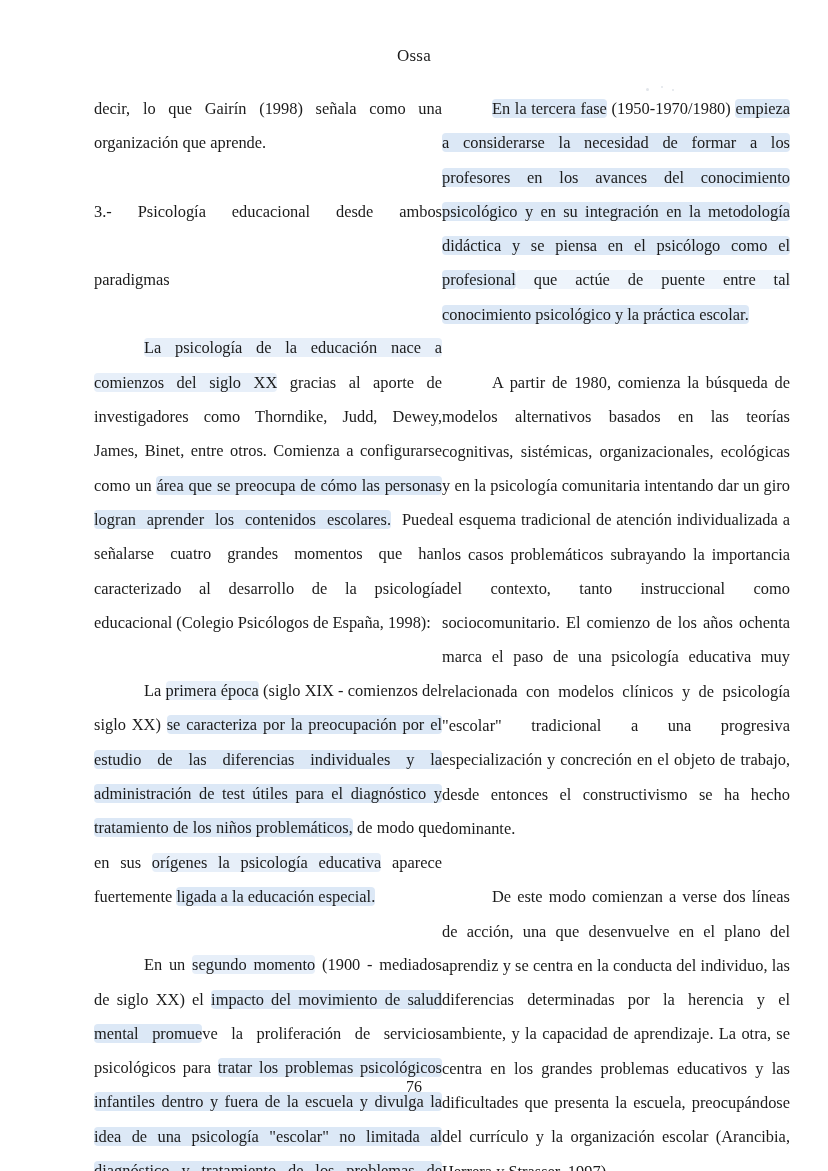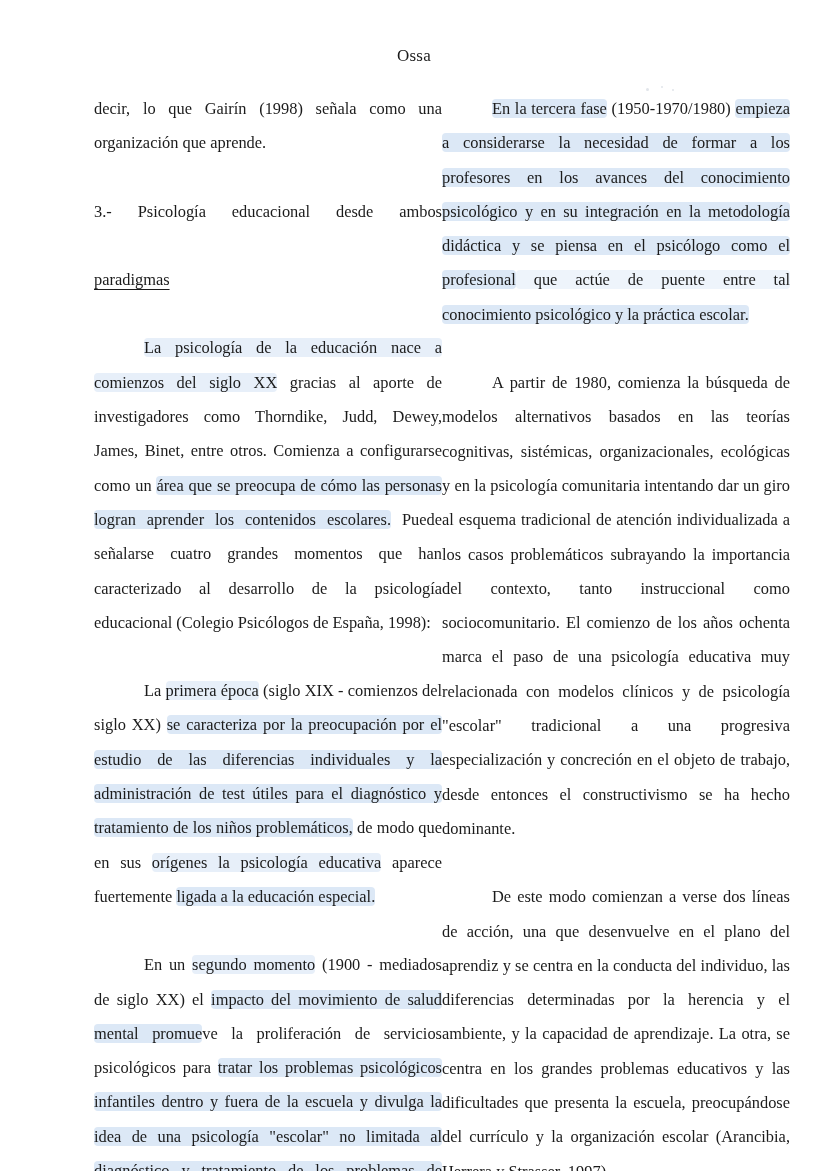--- a/index.html
+++ b/index.html
@@ -71,21 +71,20 @@
     margin-top: 34px;
   }
 
   h2.section-heading {
     margin: 0;
     font-size: 16.4px;
     line-height: 34.3px;
     font-weight: normal;
     text-align: justify;
     text-justify: inter-word;
-    text-decoration: underline;
     text-underline-offset: 3.5px;
     text-decoration-thickness: 1px;
   }
   
   h2.section-heading > .hl-line {
     display: block;
   }
   h2.section-heading .stretch {
     display: inline-block;
     width: 100%;
@@ -171,14 +170,15 @@
       </p>
 
       <p class="para">A partir de 1980, comienza la búsqueda de modelos alternativos basados en las teorías cognitivas, sistémicas, organizacionales, ecológicas y en la psicología comunitaria intentando dar un giro al esquema tradicional de atención individualizada a los casos problemáticos subrayando la importancia del contexto, tanto instruccional como sociocomunitario. El comienzo de los años ochenta marca el paso de una psicología educativa muy relacionada con modelos clínicos y de psicología "escolar" tradicional a una progresiva especialización y concreción en el objeto de trabajo, desde entonces el constructivismo se ha hecho dominante.</p>
 
       <p class="para">De este modo comienzan a verse dos líneas de acción, una que desenvuelve en el plano del aprendiz y se centra en la conducta del individuo, las diferencias determinadas por la herencia y el ambiente, y la capacidad de aprendizaje. La otra, se centra en los grandes problemas educativos y las dificultades que presenta la escuela, preocupándose del currículo y la organización escolar (Arancibia, Herrera y Strasser, 1997).</p>
 
     </div>
 
   </div>
 
+  <div class="folio">76</div>
 
 </div>
 
 </body></html>

